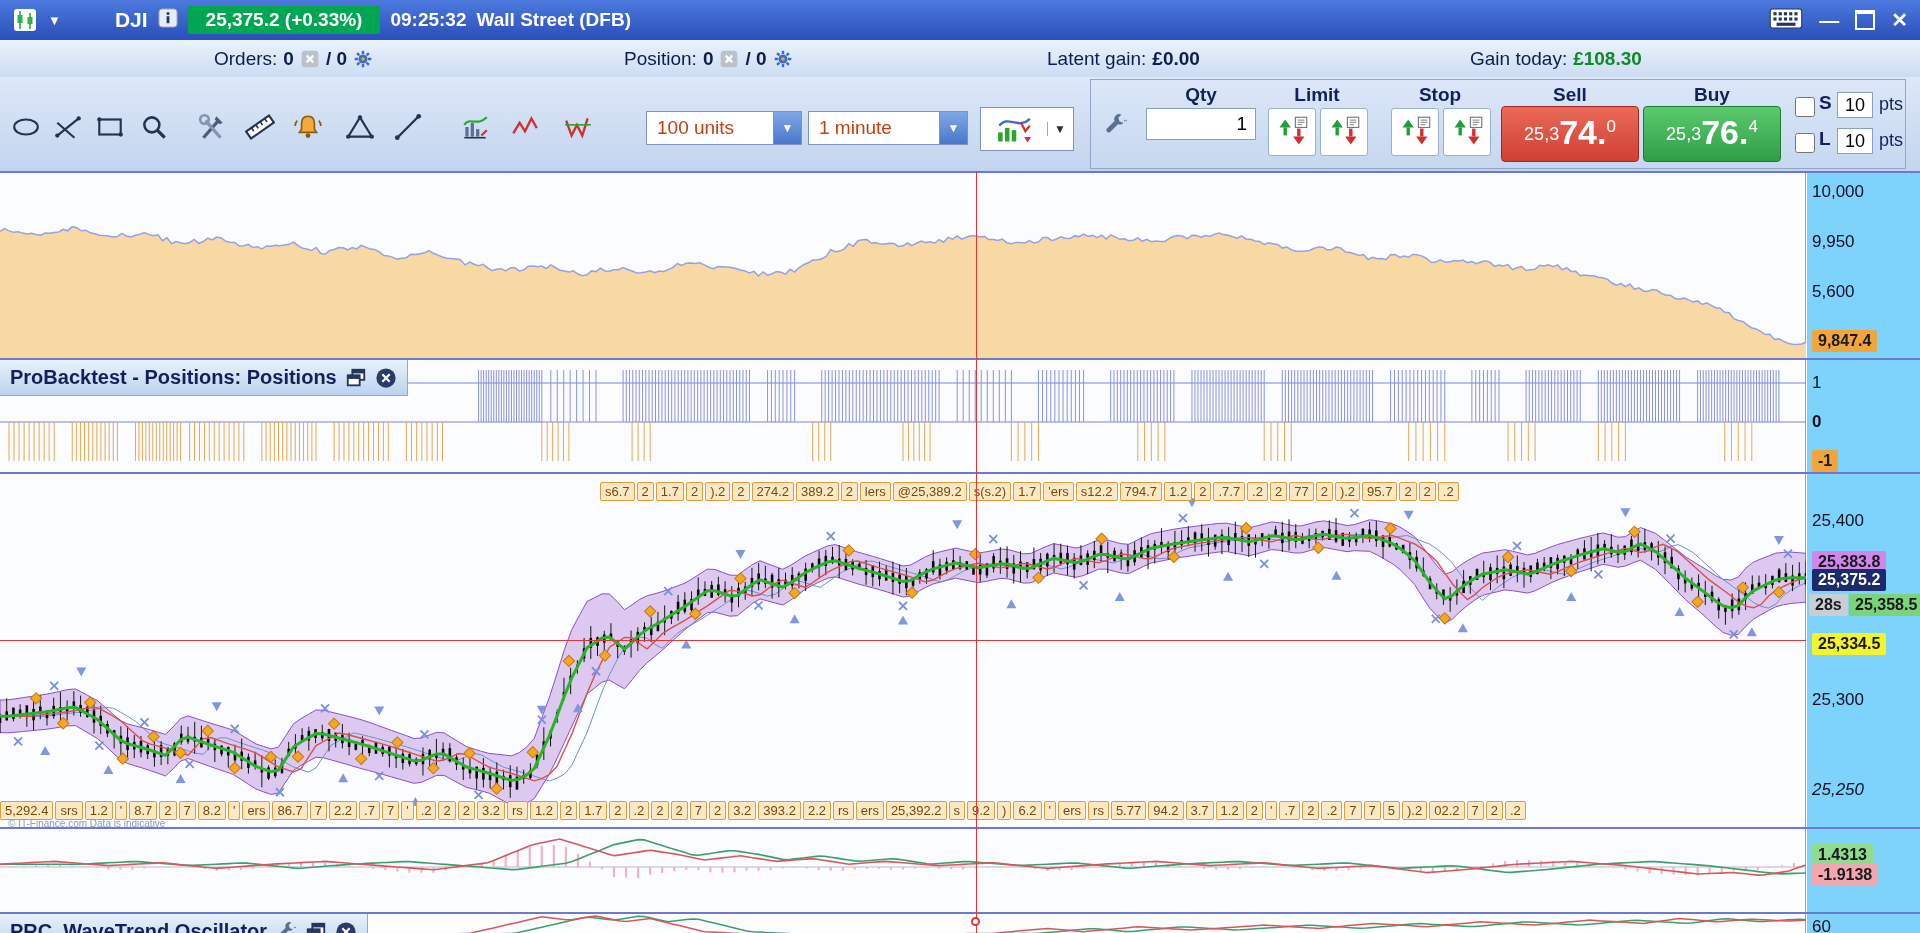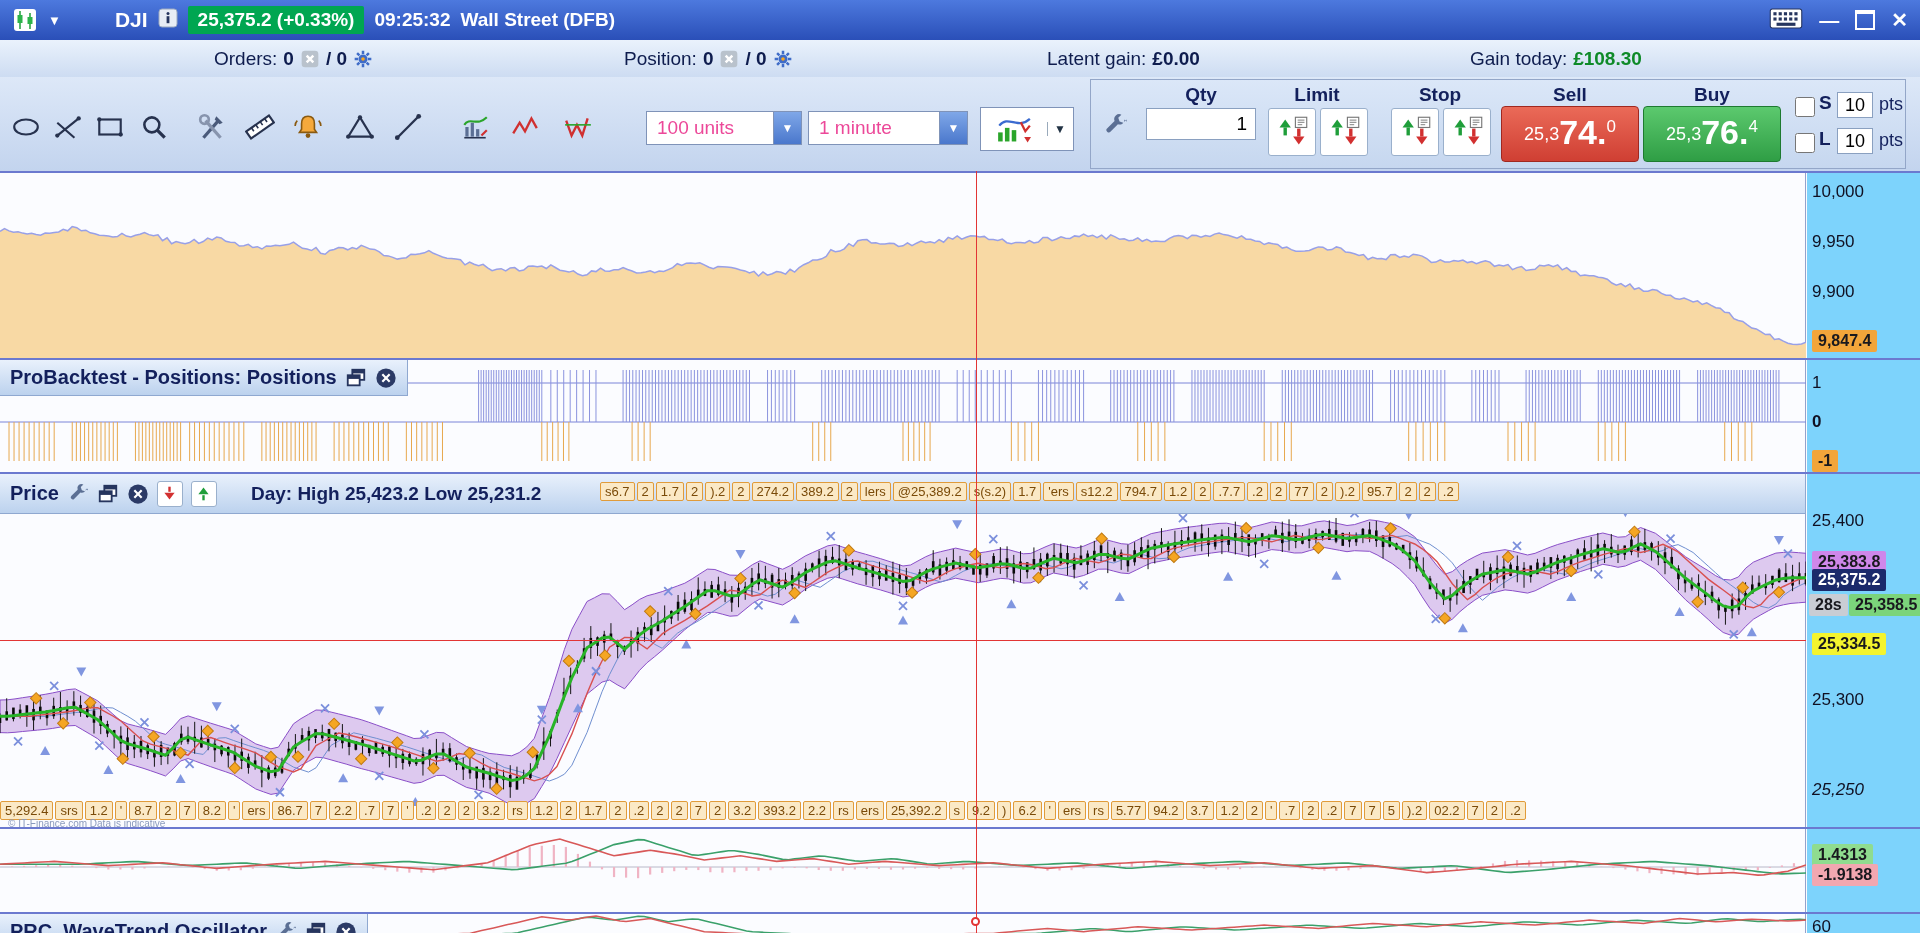--- a/index.html
+++ b/index.html
@@ -2,37 +2,37 @@
 <html><head>
 <meta charset="utf-8">
 <style>
   html,body{margin:0;padding:0;background:#fff;}
   #app{position:relative;width:1920px;height:933px;background:#eef2fb;font-family:"Liberation Sans",sans-serif;overflow:hidden;}
   
   .titlebar{position:absolute;left:0;top:0;width:100%;height:40px;background:linear-gradient(#4d79de,#2a4fb8);display:flex;align-items:center;gap:10px;padding:0 12px;box-sizing:border-box;color:#fff;}
   .logo-box{width:26px;height:26px;border-radius:3px;display:flex;align-items:center;justify-content:center;}
   .caret{color:#fff;font-size:13px;}
   .symname{font-size:21px;font-weight:bold;margin-left:44px;}
-  .price-badge{background:#00a651;color:#fff;font-weight:bold;font-size:19px;padding:3px 10px;border-radius:2px;}
+  .price-badge{background:#00a651;color:#fff;font-weight:bold;font-size:19px;padding:3px 18px;border-radius:2px;}
   .tb-time,.tb-market{font-size:19px;font-weight:bold;}
   .tb-right{margin-left:auto;display:flex;align-items:center;gap:16px;}
   .winbtn{color:#fff;font-size:20px;font-weight:bold;cursor:default;line-height:1;}
   .winbtn.restore{display:inline-block;width:16px;height:14px;border:2px solid #fff;border-top-width:4px;position:relative;}
   
   .ordersbar{position:absolute;left:0;top:40px;width:100%;height:37px;background:linear-gradient(#eaf2fc,#cddcf2);border-bottom:1px solid #9fb4d8;color:#0e1c4e;font-size:19px;}
   .og{position:absolute;top:0;height:100%;display:flex;align-items:center;gap:6px;}
   .og b{font-weight:bold;}
   .gain-green{color:#0e8a28;font-weight:bold;}
   .mini-ic{width:20px;height:20px;}
   
   .toolbar{position:absolute;left:0;top:77px;width:100%;height:94px;background:linear-gradient(#dde8f8,#c3d4ee);border-bottom:1px solid #8fa3cc;}
   .tbtn{position:absolute;top:30px;width:40px;height:40px;display:flex;align-items:center;justify-content:center;border-radius:3px;}
   .ticon{width:30px;height:30px;}
   .dd{position:absolute;top:34px;height:34px;background:#fff;border:1px solid #7f93b8;display:flex;align-items:stretch;box-sizing:border-box;}
-  .dd .txt{padding:0 10px;font-size:19px;display:flex;align-items:center;flex:1;color:#ec4899;}
+  .dd .txt{padding:0 10px;font-size:19px;display:flex;align-items:center;flex:1;color:#c2410c;}
   .dd .btn{width:27px;background:linear-gradient(#7fa7e8,#4a77cc);display:flex;align-items:center;justify-content:center;color:#fff;font-size:12px;border-left:1px solid #7f93b8;}
   .stylebtn{position:absolute;top:30px;height:42px;background:#fff;border:1px solid #7f93b8;display:flex;align-items:center;}
   .stylebtn .part{display:flex;align-items:center;justify-content:center;height:100%;}
   .stylebtn .caret2{width:24px;border-left:1px solid #9ab;color:#234;font-size:12px;display:flex;align-items:center;justify-content:center;}
   .tradepanel{position:absolute;left:1090px;top:2px;width:816px;height:90px;border:1px solid #93a6c8;background:linear-gradient(#dbe7f8,#c6d7ef);box-sizing:border-box;}
   .thead{position:absolute;top:4px;font-size:19px;font-weight:600;color:#13205c;text-align:center;}
   .qtyin{position:absolute;left:55px;top:28px;width:110px;height:32px;border:1px solid #8aa0c0;background:#fff;font-size:19px;text-align:right;padding:0 8px;box-sizing:border-box;font-family:"Liberation Sans",sans-serif;}
   .obtn{position:absolute;top:28px;width:46px;height:46px;background:#fff;border:1px solid #9ab0cc;border-radius:3px;display:flex;align-items:center;justify-content:center;}
   .obtn svg{width:34px;height:34px;}
   .sellbtn,.buybtn{position:absolute;top:26px;width:138px;height:56px;border-radius:4px;color:#fff;display:flex;align-items:flex-start;justify-content:center;padding-top:8px;box-sizing:border-box;}
@@ -408,21 +408,21 @@
   </div>
 
   <div class="panel" style="top:171px;height:187px">
     <div class="plot"><svg id="equity-svg" width="1806" height="187">
           <path d="M0.0,58.4L4.5,55.6L9.0,57.9L13.5,59.3L18.1,58.8L22.6,60.1L27.1,61.1L31.6,60.3L36.1,61.5L40.6,62.2L45.2,60.1L49.7,60.2L54.2,59.4L58.7,58.9L63.2,56.3L67.7,57.8L72.2,53.6L76.8,54.7L81.3,57.8L85.8,57.2L90.3,59.8L94.8,60.8L99.3,62.3L103.8,62.4L108.4,63.0L112.9,64.0L117.4,63.5L121.9,60.3L126.4,63.1L130.9,64.0L135.4,62.3L140.0,61.3L144.5,59.6L149.0,61.6L153.5,62.8L158.0,61.8L162.5,67.7L167.1,64.8L171.6,70.7L176.1,68.5L180.6,69.7L185.1,70.7L189.6,69.5L194.1,66.5L198.7,70.4L203.2,68.5L207.7,65.1L212.2,66.9L216.7,64.0L221.2,64.9L225.8,68.3L230.3,69.2L234.8,69.5L239.3,73.0L243.8,72.8L248.3,71.3L252.8,74.5L257.4,73.7L261.9,76.0L266.4,72.9L270.9,73.2L275.4,72.3L279.9,72.8L284.4,72.0L289.0,71.3L293.5,69.1L298.0,72.4L302.5,75.3L307.0,76.1L311.5,77.5L316.0,74.5L320.6,80.3L325.1,81.2L329.6,77.4L334.1,76.5L338.6,74.6L343.1,74.7L347.7,76.8L352.2,74.6L356.7,75.9L361.2,72.3L365.7,74.1L370.2,76.1L374.7,76.4L379.3,78.9L383.8,82.5L388.3,82.9L392.8,84.4L397.3,86.1L401.8,85.2L406.4,84.7L410.9,81.2L415.4,81.6L419.9,80.8L424.4,79.8L428.9,77.5L433.4,80.3L438.0,82.1L442.5,84.0L447.0,85.3L451.5,85.4L456.0,86.0L460.5,86.8L465.0,91.9L469.6,89.1L474.1,91.2L478.6,92.7L483.1,91.4L487.6,94.9L492.1,97.7L496.7,96.3L501.2,95.7L505.7,97.9L510.2,94.9L514.7,94.6L519.2,97.9L523.7,97.1L528.3,93.2L532.8,93.1L537.3,93.7L541.8,93.0L546.3,95.5L550.8,91.8L555.3,94.5L559.9,97.2L564.4,98.1L568.9,99.1L573.4,97.8L577.9,101.0L582.4,102.7L587.0,101.7L591.5,97.9L596.0,98.6L600.5,95.2L605.0,97.9L609.5,98.2L614.0,96.8L618.6,96.7L623.1,94.5L627.6,96.5L632.1,98.0L636.6,99.9L641.1,99.8L645.6,98.9L650.2,97.8L654.7,99.7L659.2,98.1L663.7,98.5L668.2,96.6L672.7,94.6L677.3,90.7L681.8,92.5L686.3,90.2L690.8,90.0L695.3,90.6L699.8,89.7L704.3,91.8L708.9,94.2L713.4,95.6L717.9,93.6L722.4,93.7L726.9,93.9L731.4,94.5L735.9,95.6L740.5,96.9L745.0,97.9L749.5,100.0L754.0,98.4L758.5,103.0L763.0,98.9L767.5,102.2L772.1,100.7L776.6,98.5L781.1,99.2L785.6,101.1L790.1,96.3L794.6,99.1L799.2,94.5L803.7,91.7L808.2,89.8L812.7,87.1L817.2,86.9L821.7,85.8L826.2,83.4L830.8,76.7L835.3,78.7L839.8,78.1L844.3,75.8L848.8,70.7L853.3,73.3L857.8,67.7L862.4,66.7L866.9,66.6L871.4,70.0L875.9,69.8L880.4,71.1L884.9,71.1L889.5,70.2L894.0,70.6L898.5,73.4L903.0,72.8L907.5,69.8L912.0,72.7L916.5,70.2L921.1,68.0L925.6,69.8L930.1,68.8L934.6,70.0L939.1,66.7L943.6,69.2L948.2,64.4L952.7,66.1L957.2,63.0L961.7,66.2L966.2,64.2L970.7,62.8L975.2,63.1L979.8,64.0L984.3,63.4L988.8,66.6L993.3,66.4L997.8,67.4L1002.3,66.1L1006.8,69.7L1011.4,70.8L1015.9,69.4L1020.4,69.4L1024.9,69.9L1029.4,67.6L1033.9,69.9L1038.4,69.1L1043.0,64.5L1047.5,64.6L1052.0,67.6L1056.5,66.0L1061.0,63.9L1065.5,65.2L1070.1,65.4L1074.6,62.9L1079.1,63.6L1083.6,61.2L1088.1,63.5L1092.6,62.2L1097.1,64.7L1101.7,62.2L1106.2,66.0L1110.7,61.9L1115.2,63.9L1119.7,66.3L1124.2,65.7L1128.8,67.7L1133.3,67.2L1137.8,64.8L1142.3,68.3L1146.8,66.3L1151.3,68.7L1155.8,68.1L1160.4,68.4L1164.9,68.4L1169.4,65.3L1173.9,63.3L1178.4,62.6L1182.9,63.3L1187.4,65.6L1192.0,62.2L1196.5,62.6L1201.0,64.2L1205.5,62.5L1210.0,63.5L1214.5,61.1L1219.1,60.0L1223.6,61.6L1228.1,62.2L1232.6,63.7L1237.1,65.2L1241.6,62.8L1246.1,66.2L1250.7,66.2L1255.2,68.0L1259.7,68.4L1264.2,71.5L1268.7,69.9L1273.2,70.8L1277.7,71.4L1282.3,75.1L1286.8,74.0L1291.3,76.6L1295.8,78.3L1300.3,78.3L1304.8,78.1L1309.3,77.5L1313.9,75.5L1318.4,73.9L1322.9,74.2L1327.4,77.0L1331.9,76.6L1336.4,73.9L1341.0,75.1L1345.5,79.0L1350.0,79.5L1354.5,80.8L1359.0,82.5L1363.5,81.5L1368.0,86.5L1372.6,84.3L1377.1,85.8L1381.6,85.5L1386.1,86.6L1390.6,81.8L1395.1,81.5L1399.7,84.5L1404.2,83.1L1408.7,84.3L1413.2,81.2L1417.7,81.9L1422.2,83.1L1426.7,85.5L1431.3,89.4L1435.8,89.1L1440.3,86.9L1444.8,89.0L1449.3,89.1L1453.8,87.5L1458.3,88.3L1462.9,87.1L1467.4,89.6L1471.9,88.5L1476.4,90.7L1480.9,89.0L1485.4,87.7L1489.9,89.1L1494.5,93.3L1499.0,92.1L1503.5,93.0L1508.0,91.5L1512.5,96.7L1517.0,94.6L1521.6,93.5L1526.1,97.5L1530.6,96.8L1535.1,96.2L1539.6,92.2L1544.1,93.0L1548.6,91.7L1553.2,93.6L1557.7,91.9L1562.2,96.8L1566.7,94.6L1571.2,98.4L1575.7,98.2L1580.3,102.7L1584.8,101.9L1589.3,102.8L1593.8,102.8L1598.3,104.3L1602.8,104.8L1607.3,106.2L1611.9,110.0L1616.4,112.1L1620.9,110.6L1625.4,113.6L1629.9,110.9L1634.4,116.3L1638.9,114.9L1643.5,118.2L1648.0,118.2L1652.5,116.6L1657.0,117.3L1661.5,120.4L1666.0,122.2L1670.6,122.3L1675.1,125.5L1679.6,126.2L1684.1,125.0L1688.6,126.9L1693.1,129.0L1697.6,127.8L1702.2,131.5L1706.7,129.8L1711.2,132.4L1715.7,134.7L1720.2,135.2L1724.7,139.3L1729.2,139.7L1733.8,145.6L1738.3,147.5L1742.8,148.4L1747.3,151.9L1751.8,155.1L1756.3,155.9L1760.8,158.6L1765.4,161.6L1769.9,161.2L1774.4,166.4L1778.9,165.8L1783.4,168.1L1787.9,170.2L1792.5,171.3L1797.0,171.5L1801.5,171.0L1806.0,169.3L1806,186L0,186Z" fill="#f8d9a4"></path>
           <path d="M0.0,58.4L4.5,55.6L9.0,57.9L13.5,59.3L18.1,58.8L22.6,60.1L27.1,61.1L31.6,60.3L36.1,61.5L40.6,62.2L45.2,60.1L49.7,60.2L54.2,59.4L58.7,58.9L63.2,56.3L67.7,57.8L72.2,53.6L76.8,54.7L81.3,57.8L85.8,57.2L90.3,59.8L94.8,60.8L99.3,62.3L103.8,62.4L108.4,63.0L112.9,64.0L117.4,63.5L121.9,60.3L126.4,63.1L130.9,64.0L135.4,62.3L140.0,61.3L144.5,59.6L149.0,61.6L153.5,62.8L158.0,61.8L162.5,67.7L167.1,64.8L171.6,70.7L176.1,68.5L180.6,69.7L185.1,70.7L189.6,69.5L194.1,66.5L198.7,70.4L203.2,68.5L207.7,65.1L212.2,66.9L216.7,64.0L221.2,64.9L225.8,68.3L230.3,69.2L234.8,69.5L239.3,73.0L243.8,72.8L248.3,71.3L252.8,74.5L257.4,73.7L261.9,76.0L266.4,72.9L270.9,73.2L275.4,72.3L279.9,72.8L284.4,72.0L289.0,71.3L293.5,69.1L298.0,72.4L302.5,75.3L307.0,76.1L311.5,77.5L316.0,74.5L320.6,80.3L325.1,81.2L329.6,77.4L334.1,76.5L338.6,74.6L343.1,74.7L347.7,76.8L352.2,74.6L356.7,75.9L361.2,72.3L365.7,74.1L370.2,76.1L374.7,76.4L379.3,78.9L383.8,82.5L388.3,82.9L392.8,84.4L397.3,86.1L401.8,85.2L406.4,84.7L410.9,81.2L415.4,81.6L419.9,80.8L424.4,79.8L428.9,77.5L433.4,80.3L438.0,82.1L442.5,84.0L447.0,85.3L451.5,85.4L456.0,86.0L460.5,86.8L465.0,91.9L469.6,89.1L474.1,91.2L478.6,92.7L483.1,91.4L487.6,94.9L492.1,97.7L496.7,96.3L501.2,95.7L505.7,97.9L510.2,94.9L514.7,94.6L519.2,97.9L523.7,97.1L528.3,93.2L532.8,93.1L537.3,93.7L541.8,93.0L546.3,95.5L550.8,91.8L555.3,94.5L559.9,97.2L564.4,98.1L568.9,99.1L573.4,97.8L577.9,101.0L582.4,102.7L587.0,101.7L591.5,97.9L596.0,98.6L600.5,95.2L605.0,97.9L609.5,98.2L614.0,96.8L618.6,96.7L623.1,94.5L627.6,96.5L632.1,98.0L636.6,99.9L641.1,99.8L645.6,98.9L650.2,97.8L654.7,99.7L659.2,98.1L663.7,98.5L668.2,96.6L672.7,94.6L677.3,90.7L681.8,92.5L686.3,90.2L690.8,90.0L695.3,90.6L699.8,89.7L704.3,91.8L708.9,94.2L713.4,95.6L717.9,93.6L722.4,93.7L726.9,93.9L731.4,94.5L735.9,95.6L740.5,96.9L745.0,97.9L749.5,100.0L754.0,98.4L758.5,103.0L763.0,98.9L767.5,102.2L772.1,100.7L776.6,98.5L781.1,99.2L785.6,101.1L790.1,96.3L794.6,99.1L799.2,94.5L803.7,91.7L808.2,89.8L812.7,87.1L817.2,86.9L821.7,85.8L826.2,83.4L830.8,76.7L835.3,78.7L839.8,78.1L844.3,75.8L848.8,70.7L853.3,73.3L857.8,67.7L862.4,66.7L866.9,66.6L871.4,70.0L875.9,69.8L880.4,71.1L884.9,71.1L889.5,70.2L894.0,70.6L898.5,73.4L903.0,72.8L907.5,69.8L912.0,72.7L916.5,70.2L921.1,68.0L925.6,69.8L930.1,68.8L934.6,70.0L939.1,66.7L943.6,69.2L948.2,64.4L952.7,66.1L957.2,63.0L961.7,66.2L966.2,64.2L970.7,62.8L975.2,63.1L979.8,64.0L984.3,63.4L988.8,66.6L993.3,66.4L997.8,67.4L1002.3,66.1L1006.8,69.7L1011.4,70.8L1015.9,69.4L1020.4,69.4L1024.9,69.9L1029.4,67.6L1033.9,69.9L1038.4,69.1L1043.0,64.5L1047.5,64.6L1052.0,67.6L1056.5,66.0L1061.0,63.9L1065.5,65.2L1070.1,65.4L1074.6,62.9L1079.1,63.6L1083.6,61.2L1088.1,63.5L1092.6,62.2L1097.1,64.7L1101.7,62.2L1106.2,66.0L1110.7,61.9L1115.2,63.9L1119.7,66.3L1124.2,65.7L1128.8,67.7L1133.3,67.2L1137.8,64.8L1142.3,68.3L1146.8,66.3L1151.3,68.7L1155.8,68.1L1160.4,68.4L1164.9,68.4L1169.4,65.3L1173.9,63.3L1178.4,62.6L1182.9,63.3L1187.4,65.6L1192.0,62.2L1196.5,62.6L1201.0,64.2L1205.5,62.5L1210.0,63.5L1214.5,61.1L1219.1,60.0L1223.6,61.6L1228.1,62.2L1232.6,63.7L1237.1,65.2L1241.6,62.8L1246.1,66.2L1250.7,66.2L1255.2,68.0L1259.7,68.4L1264.2,71.5L1268.7,69.9L1273.2,70.8L1277.7,71.4L1282.3,75.1L1286.8,74.0L1291.3,76.6L1295.8,78.3L1300.3,78.3L1304.8,78.1L1309.3,77.5L1313.9,75.5L1318.4,73.9L1322.9,74.2L1327.4,77.0L1331.9,76.6L1336.4,73.9L1341.0,75.1L1345.5,79.0L1350.0,79.5L1354.5,80.8L1359.0,82.5L1363.5,81.5L1368.0,86.5L1372.6,84.3L1377.1,85.8L1381.6,85.5L1386.1,86.6L1390.6,81.8L1395.1,81.5L1399.7,84.5L1404.2,83.1L1408.7,84.3L1413.2,81.2L1417.7,81.9L1422.2,83.1L1426.7,85.5L1431.3,89.4L1435.8,89.1L1440.3,86.9L1444.8,89.0L1449.3,89.1L1453.8,87.5L1458.3,88.3L1462.9,87.1L1467.4,89.6L1471.9,88.5L1476.4,90.7L1480.9,89.0L1485.4,87.7L1489.9,89.1L1494.5,93.3L1499.0,92.1L1503.5,93.0L1508.0,91.5L1512.5,96.7L1517.0,94.6L1521.6,93.5L1526.1,97.5L1530.6,96.8L1535.1,96.2L1539.6,92.2L1544.1,93.0L1548.6,91.7L1553.2,93.6L1557.7,91.9L1562.2,96.8L1566.7,94.6L1571.2,98.4L1575.7,98.2L1580.3,102.7L1584.8,101.9L1589.3,102.8L1593.8,102.8L1598.3,104.3L1602.8,104.8L1607.3,106.2L1611.9,110.0L1616.4,112.1L1620.9,110.6L1625.4,113.6L1629.9,110.9L1634.4,116.3L1638.9,114.9L1643.5,118.2L1648.0,118.2L1652.5,116.6L1657.0,117.3L1661.5,120.4L1666.0,122.2L1670.6,122.3L1675.1,125.5L1679.6,126.2L1684.1,125.0L1688.6,126.9L1693.1,129.0L1697.6,127.8L1702.2,131.5L1706.7,129.8L1711.2,132.4L1715.7,134.7L1720.2,135.2L1724.7,139.3L1729.2,139.7L1733.8,145.6L1738.3,147.5L1742.8,148.4L1747.3,151.9L1751.8,155.1L1756.3,155.9L1760.8,158.6L1765.4,161.6L1769.9,161.2L1774.4,166.4L1778.9,165.8L1783.4,168.1L1787.9,170.2L1792.5,171.3L1797.0,171.5L1801.5,171.0L1806.0,169.3" fill="none" stroke="#98a0e8" stroke-width="1.5"></path>
         </svg></div>
     <div class="axis" id="ax-equity">
         <div class="alab" style="top: 19px;">10,000</div>
         <div class="alab" style="top: 69px;">9,950</div>
-        <div class="alab" style="top: 119px;">9,900</div>
+        <div class="alab" style="top: 119px;">5,600</div>
         <div class="alab abox orange" style="top: 168px;">9,847.4</div>
       </div>
   </div>
 
   <div class="panel" style="top:358px;height:114px">
     <div class="plot"><svg id="positions-svg" width="1806" height="114">
           <line x1="0" y1="23" x2="1806" y2="23" stroke="#7b84d8" stroke-width="1"></line>
           <line x1="0" y1="62" x2="1806" y2="62" stroke="#7b84d8" stroke-width="1"></line>
           <line x1="478.59000000000003" y1="10" x2="478.59000000000003" y2="62" stroke="#8b93de" stroke-width="1"></line>
           <line x1="481.11840000000007" y1="10" x2="481.11840000000007" y2="62" stroke="#8b93de" stroke-width="1"></line>
@@ -1539,43 +1539,20 @@
     <div class="axis" id="ax-price">
         <div class="alab" style="top: 47px;">25,400</div>
         <div class="alab abox purple" style="top: 88px;">25,383.8</div>
         <div class="alab abox dark" style="top: 106px;">25,375.2</div>
         <div class="alab abox grey" style="top: 131px; left: 2px;">28s</div>
         <div class="alab abox green" style="top: 131px; left: 42px;">25,358.5</div>
         <div class="alab abox yellow" style="top: 170px;">25,334.5</div>
         <div class="alab" style="top: 226px;">25,300</div>
         <div class="alab" style="top: 316px; font-style: italic;">25,250</div>
       </div>
-    <div class="phead phead-full">
-      <span>Price</span>
-      <svg class="hicon">
-          <use href="#sy-wrench"></use>
-        </svg>
-      <svg class="hicon">
-          <use href="#sy-restore"></use>
-        </svg>
-      <svg class="hicon">
-          <use href="#sy-close"></use>
-        </svg>
-      <span class="arrbtn">
-          <svg>
-            <use href="#sy-adown"></use>
-          </svg>
-        </span>
-      <span class="arrbtn">
-          <svg>
-            <use href="#sy-aup"></use>
-          </svg>
-        </span>
-      <span class="dayinfo">Day: High 25,423.2 Low 25,231.2</span>
-    </div>
     <div class="strip" id="top-strip" style="left:600px;top:8px;width:1206px"><span class="sbox">s6.7</span><span class="sbox">2</span><span class="sbox">1.7</span><span class="sbox">2</span><span class="sbox">).2</span><span class="sbox">2</span><span class="sbox">274.2</span><span class="sbox">389.2</span><span class="sbox">2</span><span class="sbox">lers</span><span class="sbox">@25,389.2</span><span class="sbox">s(s.2)</span><span class="sbox">1.7</span><span class="sbox">'ers</span><span class="sbox">s12.2</span><span class="sbox">794.7</span><span class="sbox">1.2</span><span class="sbox">2</span><span class="sbox">.7.7</span><span class="sbox">.2</span><span class="sbox">2</span><span class="sbox">77</span><span class="sbox">2</span><span class="sbox">).2</span><span class="sbox">95.7</span><span class="sbox">2</span><span class="sbox">2</span><span class="sbox">.2</span></div>
     <div class="strip" id="bottom-strip" style="left:0;top:327px;width:1806px"><span class="sbox">5,292.4</span><span class="sbox">srs</span><span class="sbox">1.2</span><span class="sbox">'</span><span class="sbox">8.7</span><span class="sbox">2</span><span class="sbox">7</span><span class="sbox">8.2</span><span class="sbox">'</span><span class="sbox">ers</span><span class="sbox">86.7</span><span class="sbox">7</span><span class="sbox">2.2</span><span class="sbox">.7</span><span class="sbox">7</span><span class="sbox">'</span><span class="sbox">.2</span><span class="sbox">2</span><span class="sbox">2</span><span class="sbox">3.2</span><span class="sbox">rs</span><span class="sbox">1.2</span><span class="sbox">2</span><span class="sbox">1.7</span><span class="sbox">2</span><span class="sbox">.2</span><span class="sbox">2</span><span class="sbox">2</span><span class="sbox">7</span><span class="sbox">2</span><span class="sbox">3.2</span><span class="sbox">393.2</span><span class="sbox">2.2</span><span class="sbox">rs</span><span class="sbox">ers</span><span class="sbox">25,392.2</span><span class="sbox">s</span><span class="sbox">9.2</span><span class="sbox">)</span><span class="sbox">6.2</span><span class="sbox">'</span><span class="sbox">ers</span><span class="sbox">rs</span><span class="sbox">5.77</span><span class="sbox">94.2</span><span class="sbox">3.7</span><span class="sbox">1.2</span><span class="sbox">2</span><span class="sbox">'</span><span class="sbox">.7</span><span class="sbox">2</span><span class="sbox">.2</span><span class="sbox">7</span><span class="sbox">7</span><span class="sbox">5</span><span class="sbox">).2</span><span class="sbox">02.2</span><span class="sbox">7</span><span class="sbox">2</span><span class="sbox">.2</span></div>
     <div class="watermark">© IT-Finance.com Data is indicative</div>
   </div>
 
   <div class="panel" style="top:827px;height:85px">
     <div class="plot"><svg id="macd-svg" width="1806" height="85">
           <line x1="0" y1="38" x2="1806" y2="38" stroke="#b8b8c8" stroke-width="1"></line>
           <line x1="0" y1="38" x2="0" y2="38" stroke="#f0b4c4" stroke-width="2.2"></line>
           <line x1="12.040000000000001" y1="38" x2="12.040000000000001" y2="37.44" stroke="#f0b4c4" stroke-width="2.2"></line>

